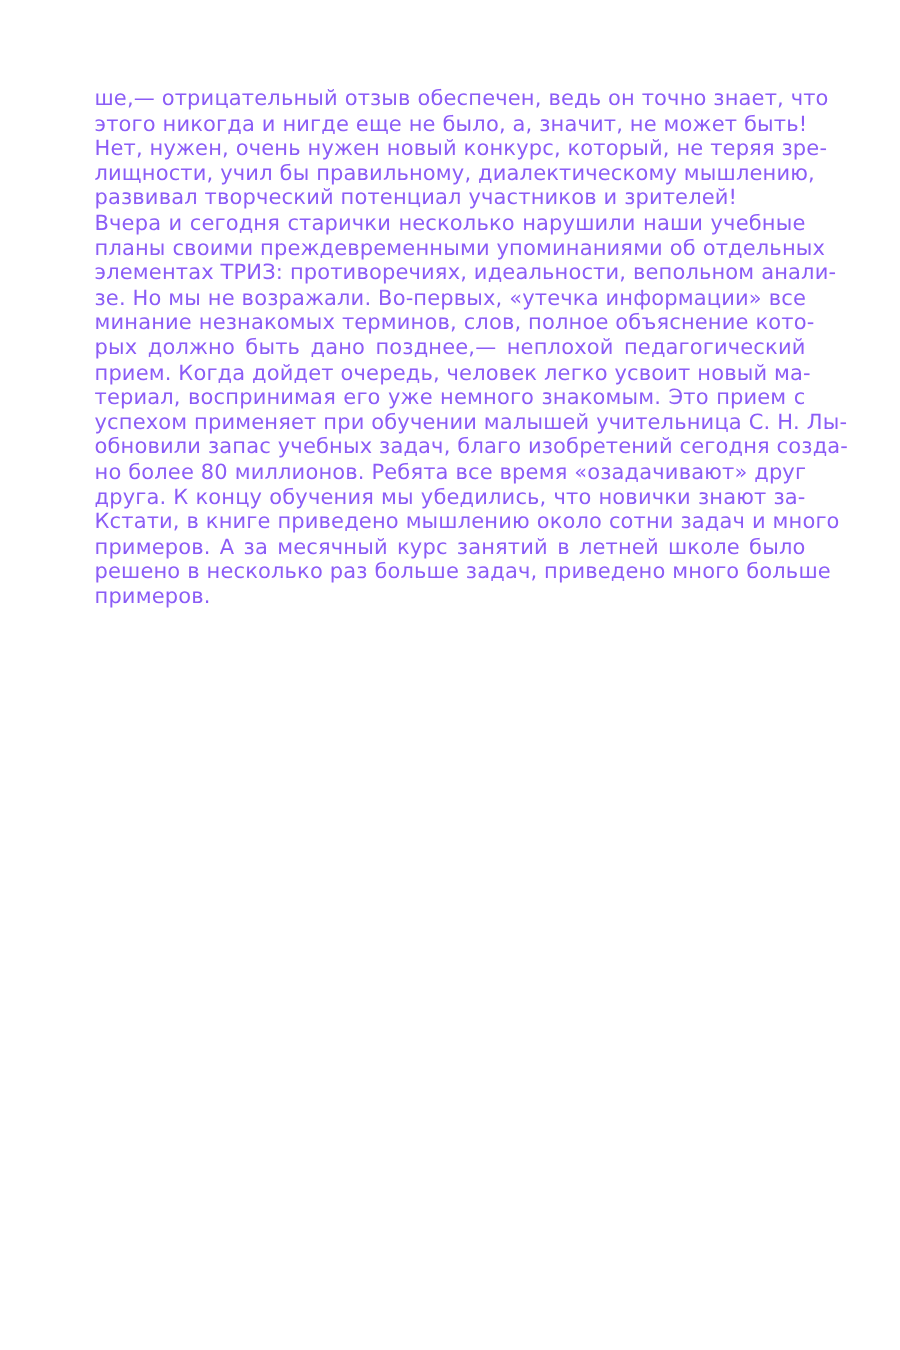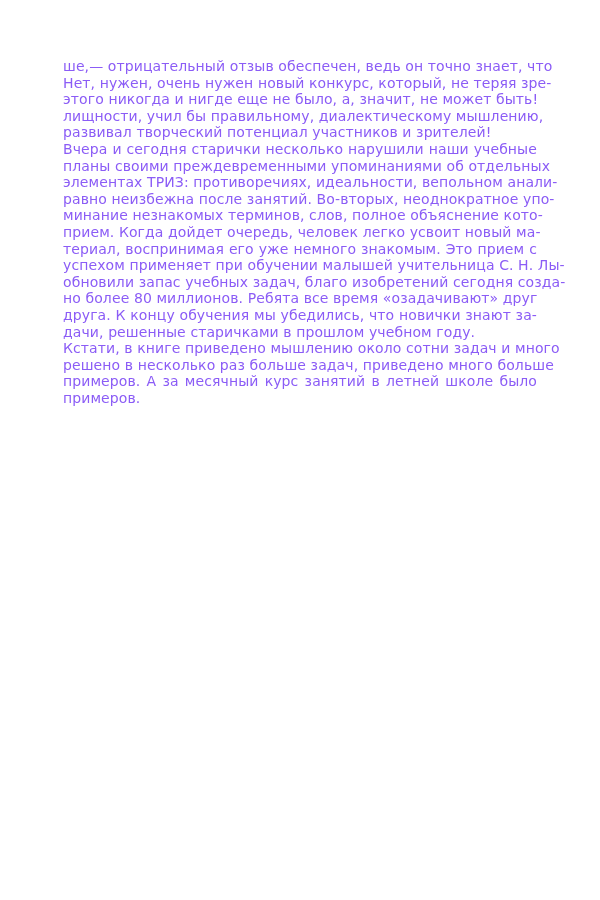--- a/index.html
+++ b/index.html
@@ -23,40 +23,40 @@
       height: 16.6px;
     }
     .line.last { text-align-last: left; }
   </style>
 </head>
 <body>
 
 <div class="page">
   <div>
     <span class="line">ше,— отрицательный отзыв обеспечен, ведь он точно знает, что</span>
+    <span class="line">этого никогда и нигде еще не было, а, значит, не может быть!</span>
     <span class="line">Нет, нужен, очень нужен новый конкурс, который, не теряя зре-</span>
-    <span class="line">этого никогда и нигде еще не было, а, значит, не может быть!</span>
     <span class="line">лищности, учил бы правильному, диалектическому мышлению,</span>
     <span class="line last">развивал творческий потенциал участников и зрителей!</span>
   </div>
   <div>
     <span class="line">Вчера и сегодня старички несколько нарушили наши учебные</span>
     <span class="line">планы своими преждевременными упоминаниями об отдельных</span>
     <span class="line">элементах ТРИЗ: противоречиях, идеальности, вепольном анали-</span>
-    <span class="line">равно неизбежна после занятий. Во-вторых, неоднократное упо-</span>
+    <span class="line">зе. Но мы не возражали. Во-первых, «утечка информации» все</span>
     <span class="line">минание незнакомых терминов, слов, полное объяснение кото-</span>
+    <span class="line">рых должно быть дано позднее,— неплохой педагогический</span>
     <span class="line">прием. Когда дойдет очередь, человек легко усвоит новый ма-</span>
     <span class="line">териал, воспринимая его уже немного знакомым. Это прием с</span>
     <span class="line">успехом применяет при обучении малышей учительница С. Н. Лы-</span>
   </div>
   <div>
     <span class="line">обновили запас учебных задач, благо изобретений сегодня созда-</span>
     <span class="line">но более 80 миллионов. Ребята все время «озадачивают» друг</span>
     <span class="line">друга. К концу обучения мы убедились, что новички знают за-</span>
-    <span class="line last">дачи, решенные старичками в прошлом учебном году.</span>
   </div>
   <div>
     <span class="line">Кстати, в книге приведено мышлению около сотни задач и много</span>
+    <span class="line">примеров. А за месячный курс занятий в летней школе было</span>
     <span class="line">решено в несколько раз больше задач, приведено много больше</span>
-    <span class="line">примеров. А за месячный курс занятий в летней школе было</span>
     <span class="line last">примеров.</span>
   </div>
 </div>
 
 </body></html>

